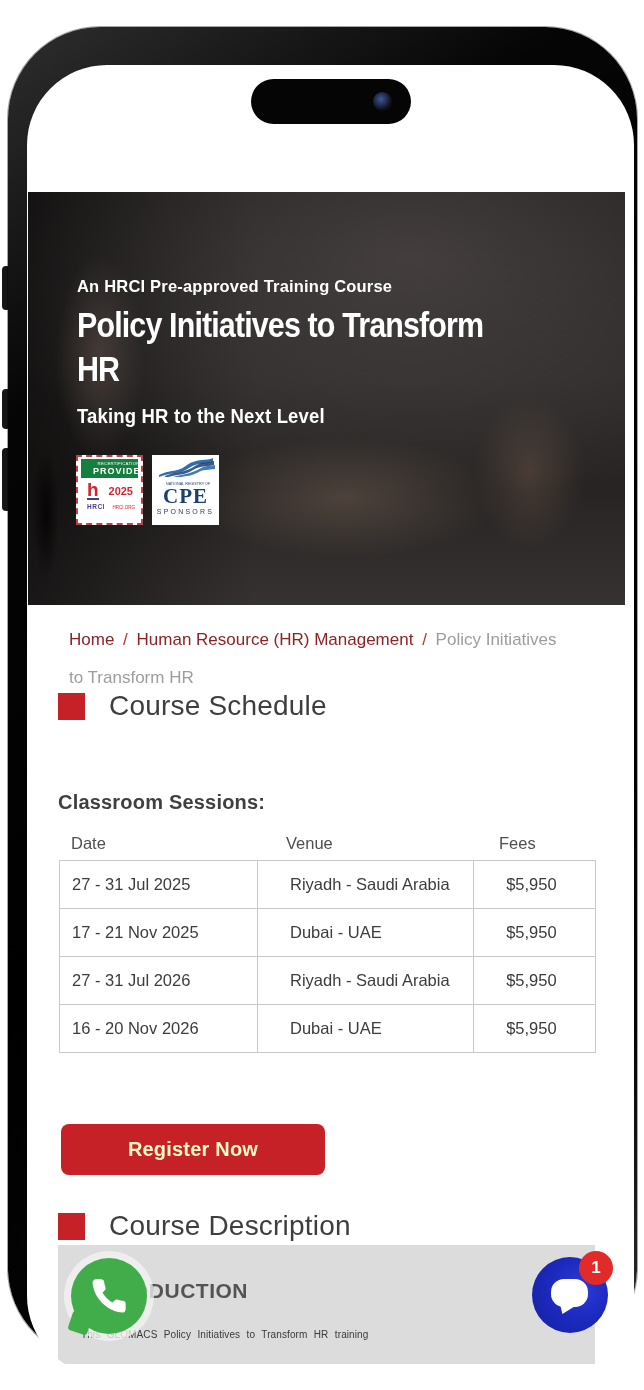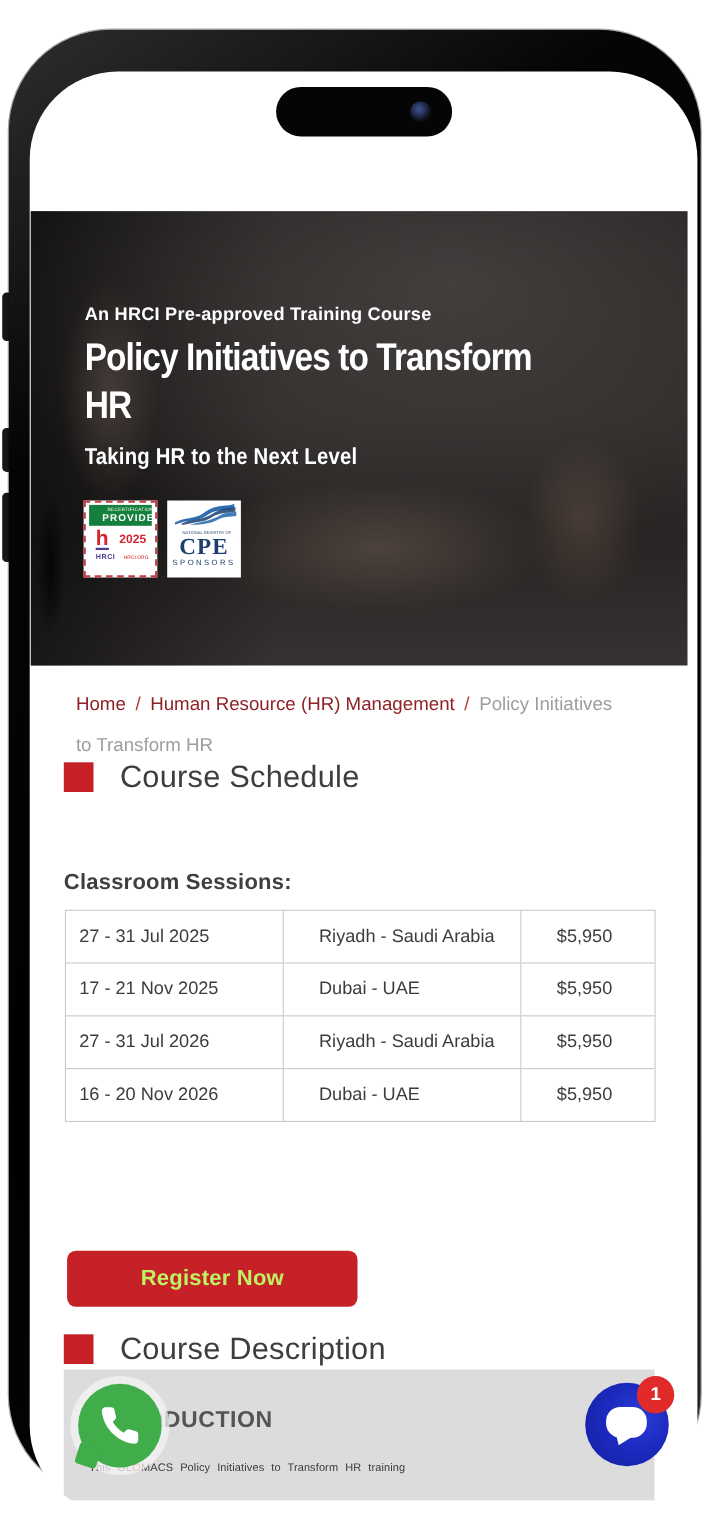--- a/index.html
+++ b/index.html
@@ -75,22 +75,22 @@
   .t-c{box-sizing:border-box;}
   .c1{width:215px;}.c2{width:213px;}.c3{width:109px;}
   .t-body{border:1px solid #c9c9c9;}
   .t-body .t-row{border-bottom:1px solid #c9c9c9;gap:20px;}
   .t-body .t-row:last-child{border-bottom:none;}
   .t-body .t-c{height:47px;display:flex;align-items:center;padding-left:12px;}
   .t-body .c1,.t-body .c2{border-right:1px solid #c9c9c9;}
 
   
   .register{left:34px;top:1059px;width:264px;height:51px;border-radius:8px;background:#c52127;
-            color:#bef264;font-size:20px;font-weight:700;display:flex;align-items:center;
-            justify-content:center;cursor:pointer;letter-spacing:.2px;margin-top:13px;}
+            color:#fef9c3;font-size:20px;font-weight:700;display:flex;align-items:center;
+            justify-content:center;cursor:pointer;letter-spacing:.2px;}
 
   
   .intro-box{left:31px;top:1180px;width:537px;height:119px;background:#dcdcdc;color:#3a3a3a;}
   .intro-head{position:absolute;left:23px;top:34px;font-size:21px;font-weight:700;
               color:#545454;letter-spacing:.5px;}
   .intro-text{position:absolute;left:23px;top:84px;width:490px;font-size:10px;
               white-space:nowrap;word-spacing:3.5px;letter-spacing:.1px;}
   .glomacs-o{color:#e02b20;}
 
   
@@ -169,20 +169,25 @@
       <span>Policy Initiatives to Transform HR</span>
     </div>
 
     <div class="abs sect-head" id="head-schedule">
       <div class="red-sq"></div>
       <div class="sect-title">Course Schedule</div>
     </div>
     <div class="abs subhead">Classroom Sessions:</div>
 
     <div class="abs sched">
+      <div class="t-row t-head">
+        <div class="t-c c1">Date</div>
+        <div class="t-c c2">Venue</div>
+        <div class="t-c c3">Fees</div>
+      </div>
       <div class="t-body">
         <div class="t-row">
           <div class="t-c c1">27 - 31 Jul 2025</div>
           <div class="t-c c2">Riyadh - Saudi Arabia</div>
           <div class="t-c c3">$5,950</div>
         </div>
         <div class="t-row">
           <div class="t-c c1">17 - 21 Nov 2025</div>
           <div class="t-c c2">Dubai - UAE</div>
           <div class="t-c c3">$5,950</div>

